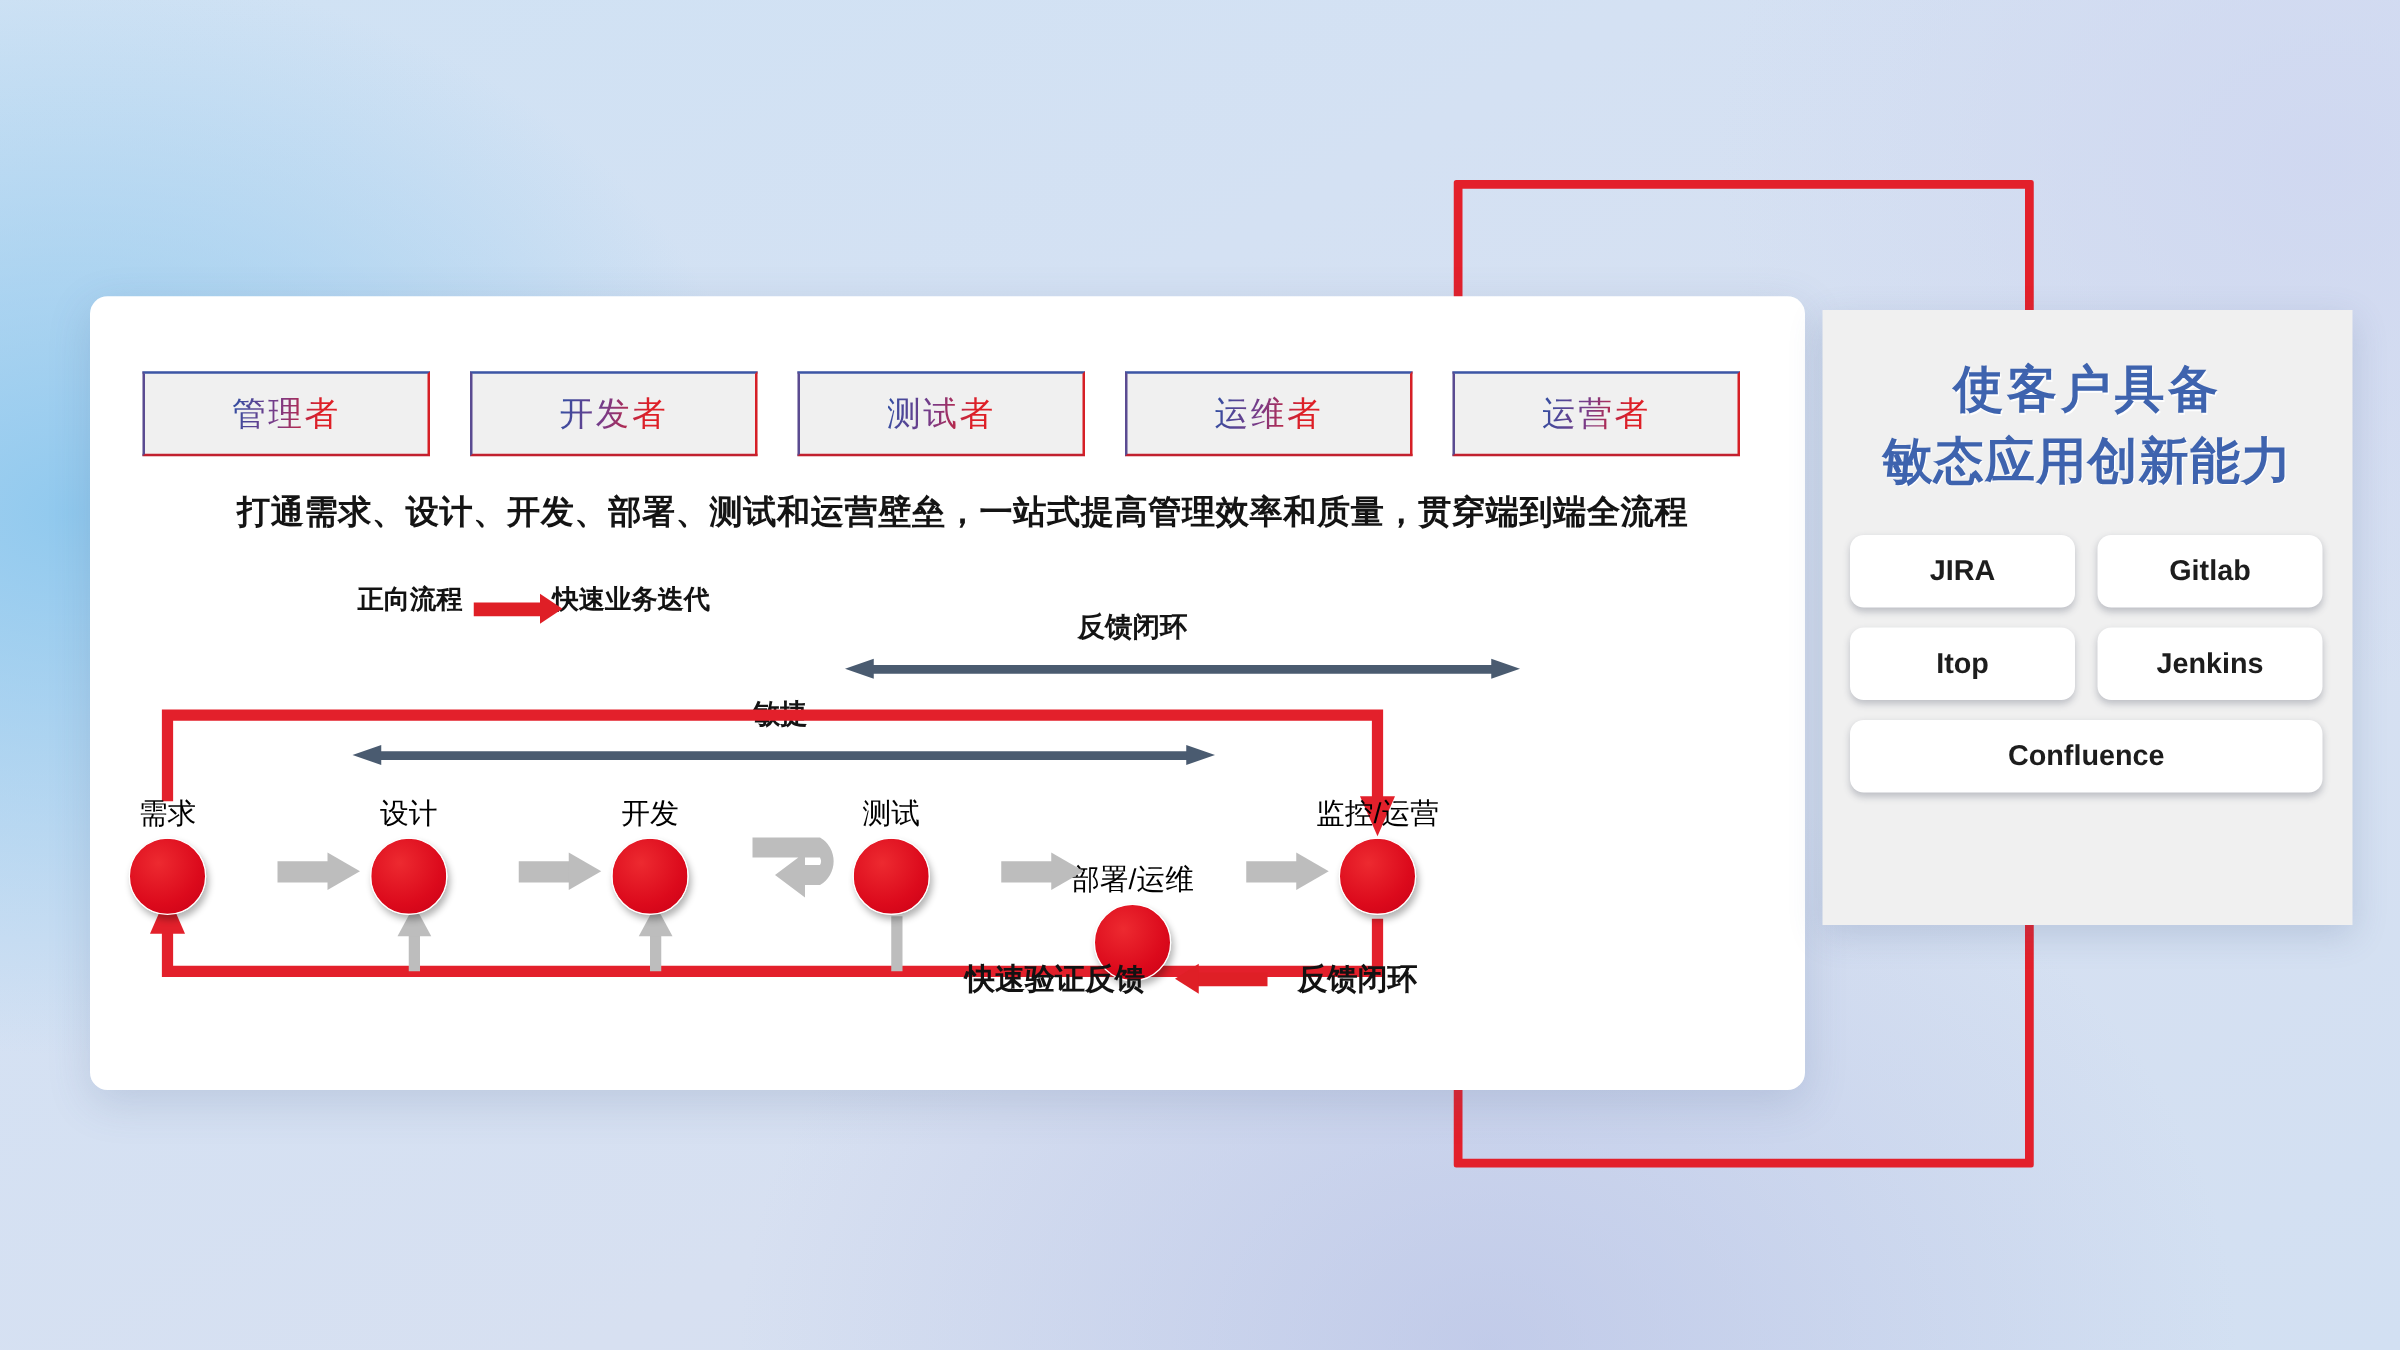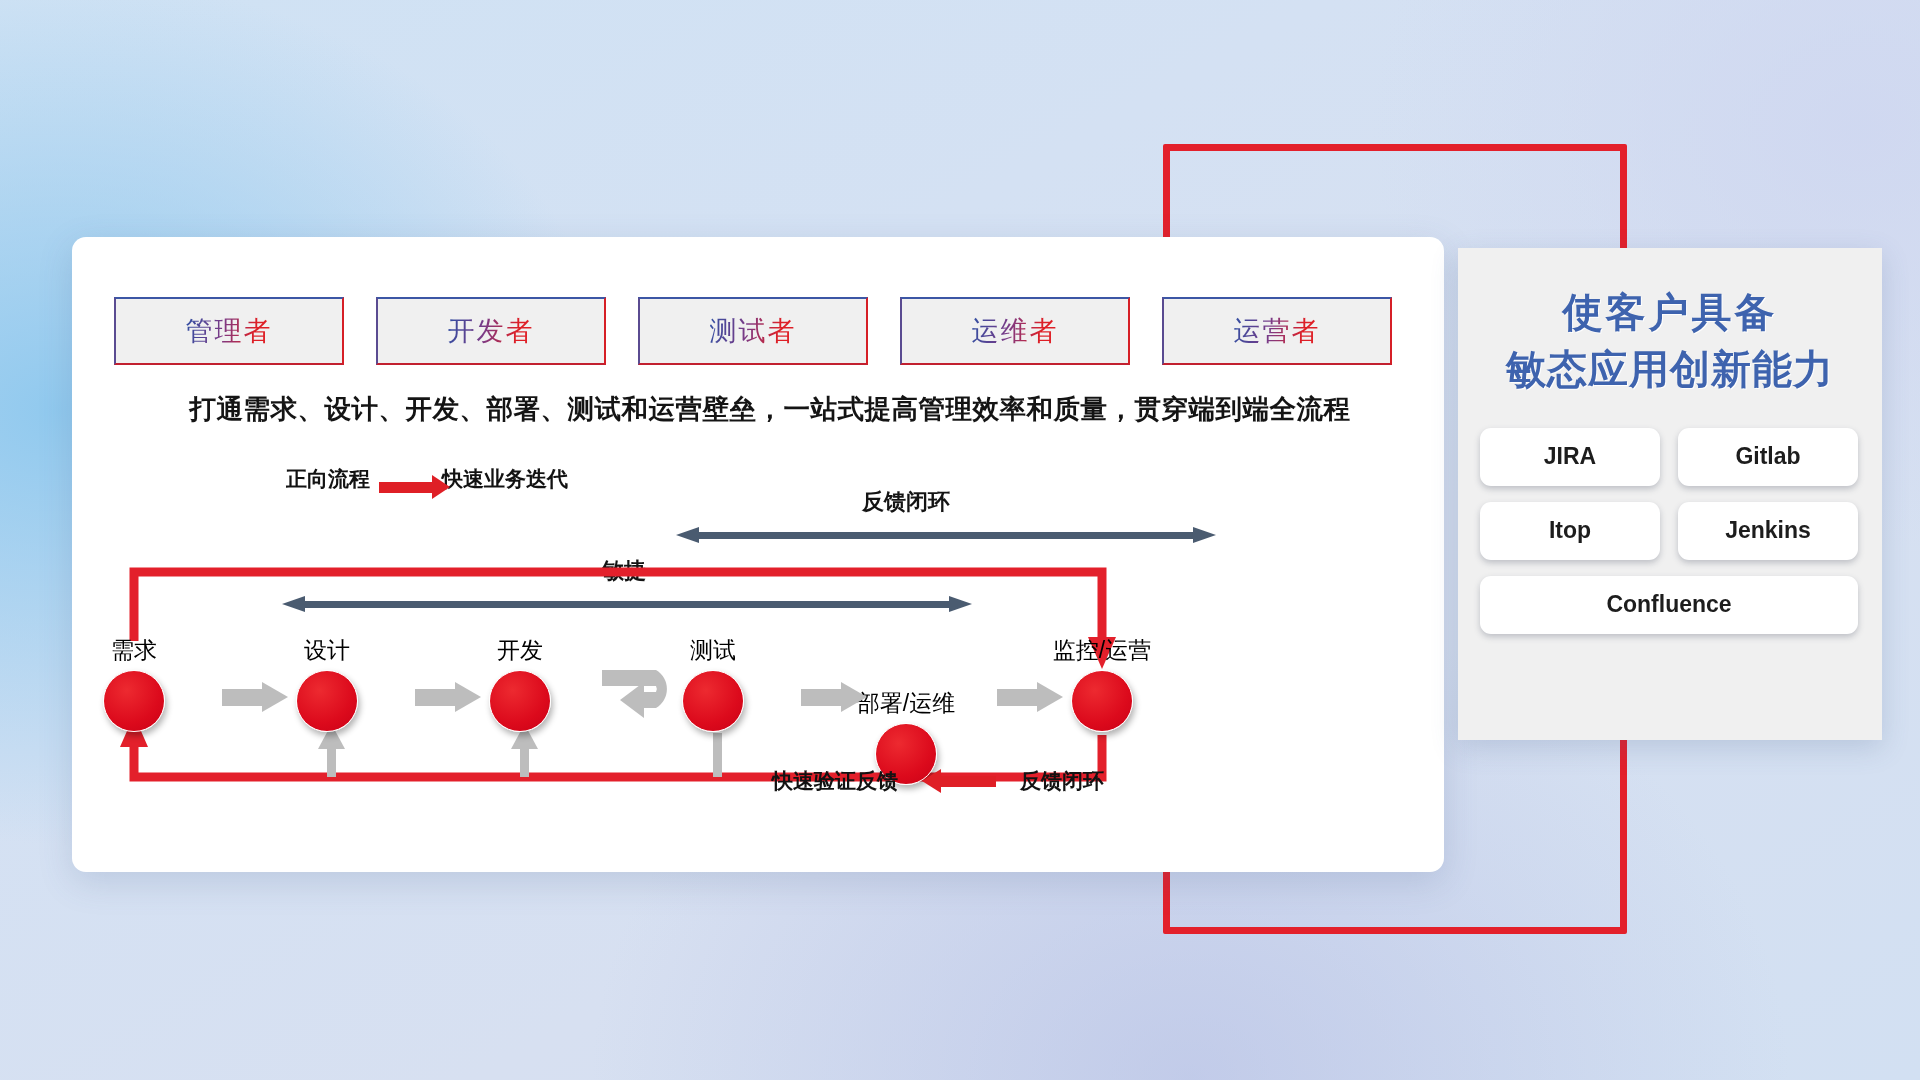--- a/index.html
+++ b/index.html
@@ -98,21 +98,21 @@
 
   .gray-arrow { position:absolute; width:66px; height:30px; }
   .ga-body { position:absolute; left:0; top:7px; width:42px; height:17px; background:#BDBDBD; }
   .ga-head { position:absolute; right:0; top:0; width:0; height:0;
     border-top:15px solid transparent; border-bottom:15px solid transparent; border-left:26px solid #BDBDBD; }
 
   .uturn { position:absolute; width:96px; height:70px; }
 
   
   .legend-fb { position:absolute; left:700px; top:530px; display:flex; align-items:center; gap:24px; }
-  .legend-fb .lg-txt { font-size:21px; font-weight:bold; color:#121212; }
+  .legend-fb .lg-txt { font-size:24px; font-weight:bold; color:#121212; }
   .arrow-red-l { width:56px; height:11px; position:relative; background:#DF1F26; margin-left:18px; }
   .arrow-red-l::after {
     content:""; position:absolute; left:-18px; top:-7px;
     border-top:12px solid transparent; border-bottom:12px solid transparent;
     border-right:19px solid #DF1F26;
   }
 
   
   .sidebar {
     position:absolute; left:1458px; top:248px; width:424px; height:492px;

